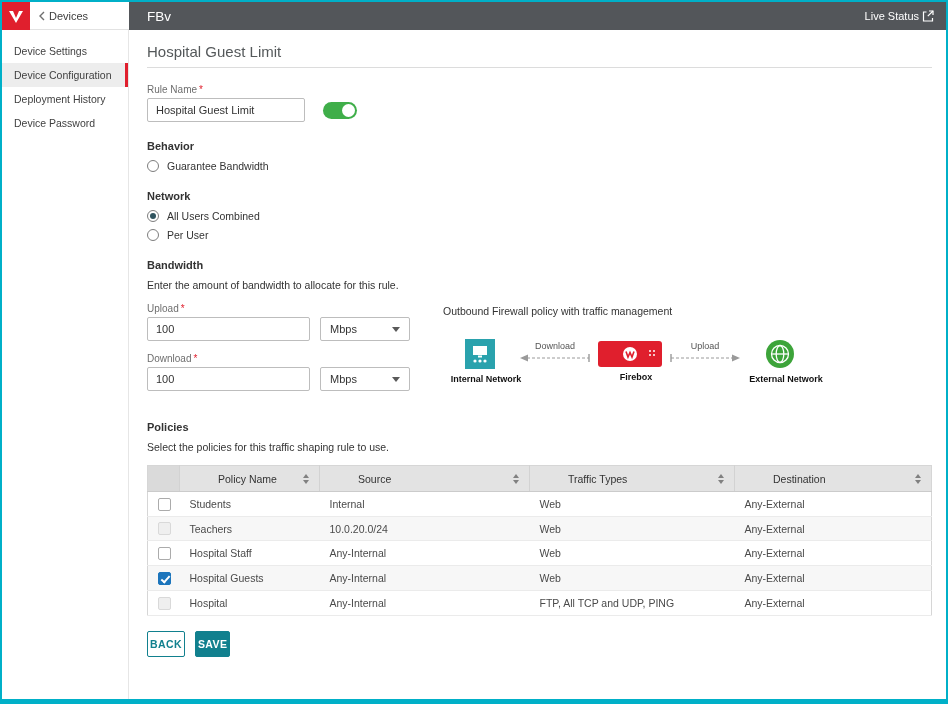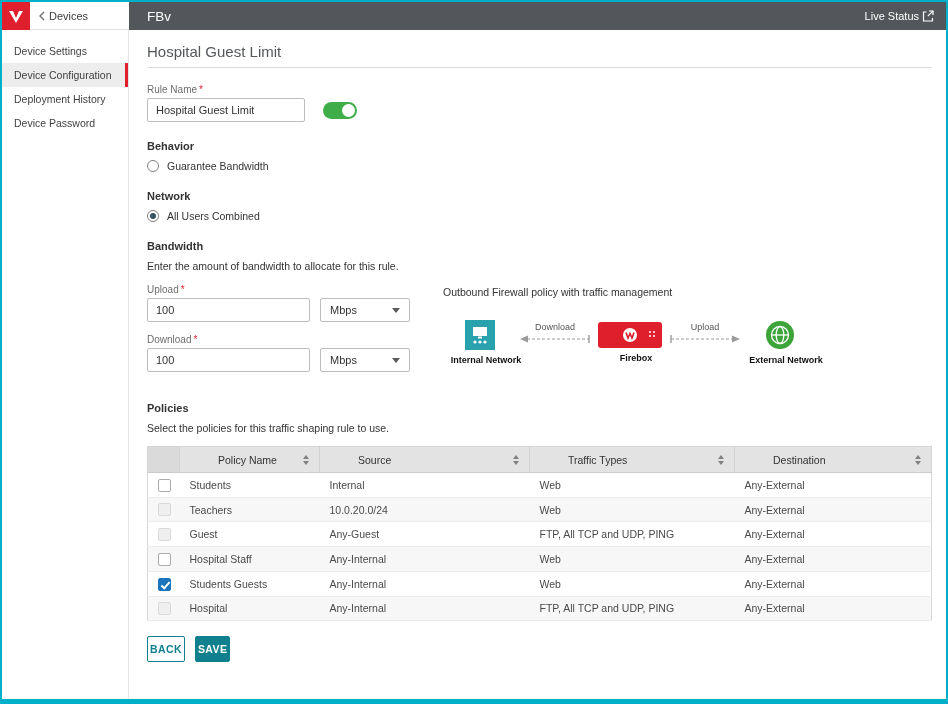--- a/index.html
+++ b/index.html
@@ -209,20 +209,24 @@
         <div class="section-title">Behavior</div>
         <div class="radio-row">
           <span class="radio"></span>
           <span class="radio-label">Guarantee Bandwidth</span>
         </div>
 
         <div class="section-title">Network</div>
         <div class="radio-row">
           <span class="radio on"></span>
           <span class="radio-label">All Users Combined</span>
+        </div>
+        <div class="radio-row">
+          <span class="radio"></span>
+          <span class="radio-label">Per User</span>
         </div>
 
         <div class="section-title">Bandwidth</div>
         <div class="bw-desc">Enter the amount of bandwidth to allocate for this rule.</div>
 
         <div class="bw-flex">
           <div class="bw-inputs">
             <div class="field-label">
               <span>Upload</span><span class="req">*</span>
             </div>
@@ -364,36 +368,29 @@
               <td>Any-External</td>
             </tr>
             <tr>
               <td class="td-cb"><span class="cb disabled"></span></td>
               <td>Teachers</td>
               <td>10.0.20.0/24</td>
               <td>Web</td>
               <td>Any-External</td>
             </tr>
             <tr>
-              <td class="td-cb"><span class="cb disabled"></span></td>
-              <td>Guest</td>
-              <td>Any-Guest</td>
-              <td>FTP, All TCP and UDP, PING</td>
-              <td>Any-External</td>
-            </tr>
-            <tr>
               <td class="td-cb"><span class="cb"></span></td>
               <td>Hospital Staff</td>
               <td>Any-Internal</td>
               <td>Web</td>
               <td>Any-External</td>
             </tr>
             <tr>
               <td class="td-cb"><span class="cb on"></span></td>
-              <td>Students Guests</td>
+              <td>Hospital Guests</td>
               <td>Any-Internal</td>
               <td>Web</td>
               <td>Any-External</td>
             </tr>
             <tr>
               <td class="td-cb"><span class="cb disabled"></span></td>
               <td>Hospital</td>
               <td>Any-Internal</td>
               <td>FTP, All TCP and UDP, PING</td>
               <td>Any-External</td>

